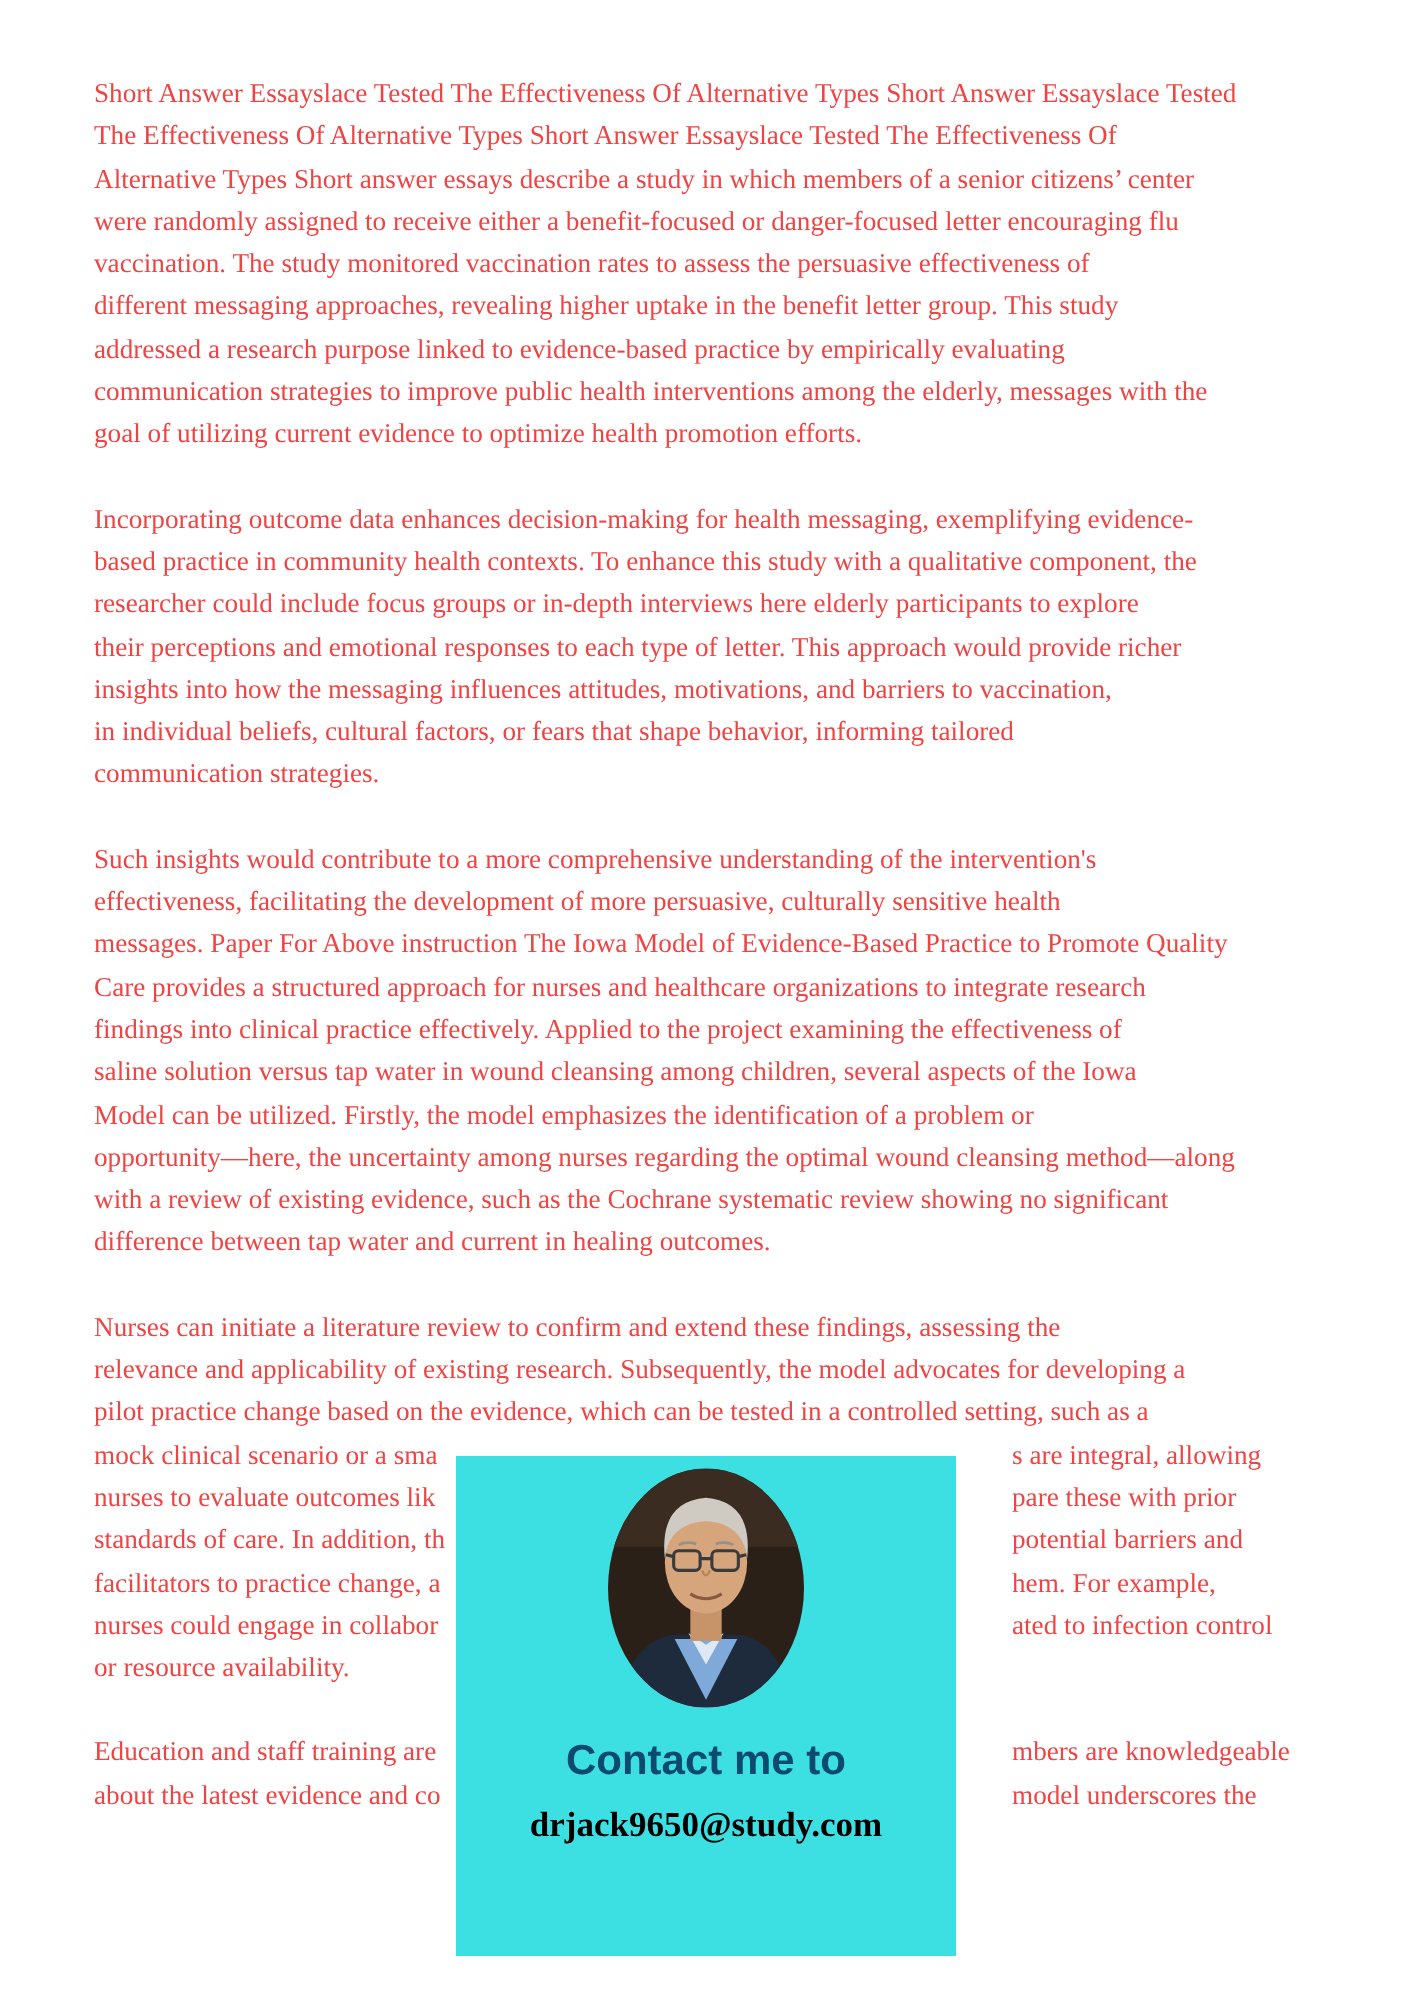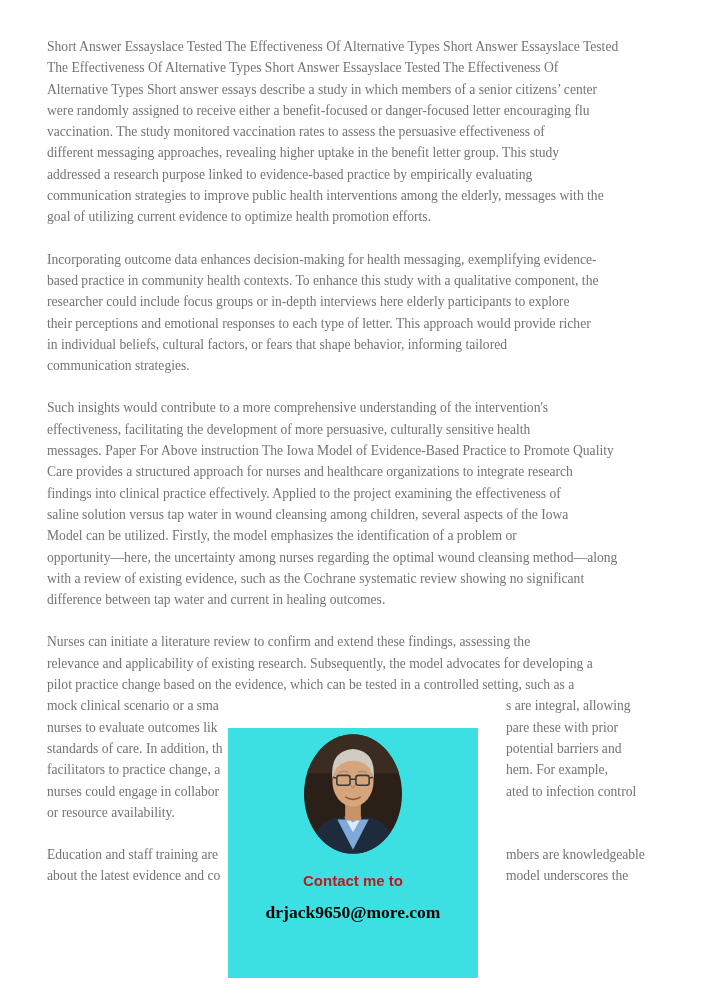--- a/index.html
+++ b/index.html
@@ -35,56 +35,57 @@
   }
   .photo {
     width: 98px; height: 120px;
     margin-top: 6px;
     flex: 0 0 auto;
   }
   .photo svg { width: 100%; height: 100%; display: block; }
   .contact-line {
     font-family: "Liberation Sans", sans-serif;
     font-weight: bold;
-    font-size: 15px;
+    font-size: 21px;
     line-height: 26px;
-    color: #b91c1c;
+    color: #0c4a6e;
   }
   .contact-line.first { margin-top: 14px; }
   .email {
     font-family: "Liberation Serif", serif;
     font-weight: bold;
     font-size: 17.5px;
     line-height: 22px;
     color: #000000;
     margin-top: 7px;
   }
 </style>
 </head>
 <body>
 
 <div class="page" style="background: rgb(255, 255, 255);">
 
-  <div class="doc" style="color: #737373;">
+  <div class="doc" style="color: #ef4444;">
       <div class="para">
         <div class="line">Short Answer Essayslace Tested The Effectiveness Of Alternative Types Short Answer Essayslace Tested</div>
         <div class="line">The Effectiveness Of Alternative Types Short Answer Essayslace Tested The Effectiveness Of</div>
         <div class="line">Alternative Types Short answer essays describe a study in which members of a senior citizens’ center</div>
         <div class="line">were randomly assigned to receive either a benefit-focused or danger-focused letter encouraging flu</div>
         <div class="line">vaccination. The study monitored vaccination rates to assess the persuasive effectiveness of</div>
         <div class="line">different messaging approaches, revealing higher uptake in the benefit letter group. This study</div>
         <div class="line">addressed a research purpose linked to evidence-based practice by empirically evaluating</div>
         <div class="line">communication strategies to improve public health interventions among the elderly, messages with the</div>
         <div class="line">goal of utilizing current evidence to optimize health promotion efforts.</div>
       </div>
       <div class="para">
         <div class="line">Incorporating outcome data enhances decision-making for health messaging, exemplifying evidence-</div>
         <div class="line">based practice in community health contexts. To enhance this study with a qualitative component, the</div>
         <div class="line">researcher could include focus groups or in-depth interviews here elderly participants to explore</div>
         <div class="line">their perceptions and emotional responses to each type of letter. This approach would provide richer</div>
+        <div class="line">insights into how the messaging influences attitudes, motivations, and barriers to vaccination,</div>
         <div class="line">in individual beliefs, cultural factors, or fears that shape behavior, informing tailored</div>
         <div class="line">communication strategies.</div>
       </div>
       <div class="para">
         <div class="line">Such insights would contribute to a more comprehensive understanding of the intervention's</div>
         <div class="line">effectiveness, facilitating the development of more persuasive, culturally sensitive health</div>
         <div class="line">messages. Paper For Above instruction The Iowa Model of Evidence-Based Practice to Promote Quality</div>
         <div class="line">Care provides a structured approach for nurses and healthcare organizations to integrate research</div>
         <div class="line">findings into clinical practice effectively. Applied to the project examining the effectiveness of</div>
         <div class="line">saline solution versus tap water in wound cleansing among children, several aspects of the Iowa</div>
@@ -135,16 +136,16 @@
             <line x1="66.5" y1="45" x2="70.5" y2="44"></line>
           </g>
           <path d="M36 39 Q40 37 45 38.5" stroke="#9b9088" stroke-width="1.4" fill="none"></path>
           <path d="M55 38.5 Q60 37 64 39" stroke="#9b9088" stroke-width="1.4" fill="none"></path>
           <path d="M48 52 Q50 57 52 52" stroke="#b9825c" stroke-width="1.2" fill="none"></path>
           <path d="M42 64 Q50 69 58 64" stroke="#8a5944" stroke-width="1.6" fill="none"></path>
         </g>
       </svg>
     </div>
     <div class="contact-line first">Contact me to</div>
-    <div class="email">drjack9650@more.com</div>
+    <div class="email">drjack9650@study.com</div>
   </div>
 
 </div>
 
 </body></html>

